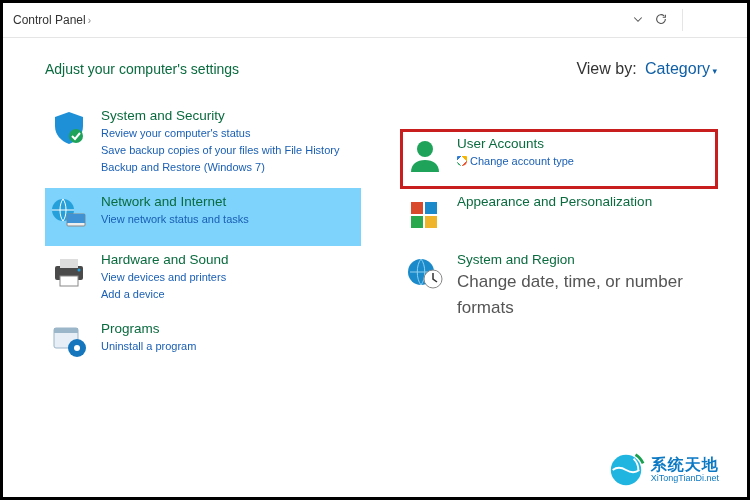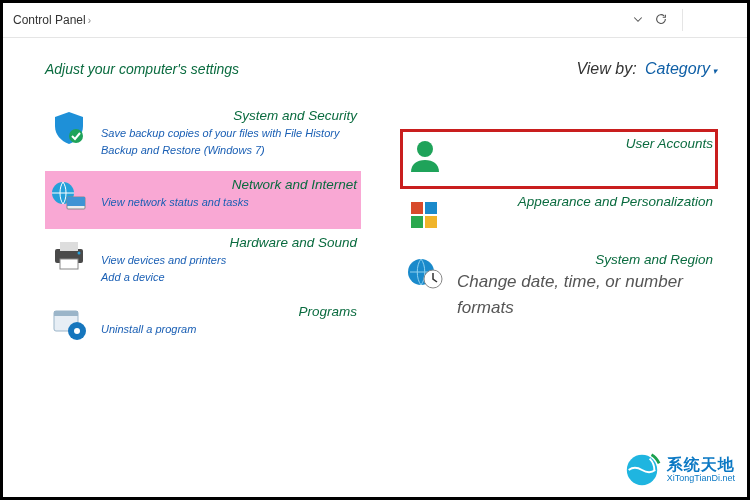--- a/index.html
+++ b/index.html
@@ -26,21 +26,20 @@
     .addr-chevron svg { width: 12px; height: 12px; }
     .refresh svg { width: 14px; height: 14px; }
     .searchbox {
       margin-left: 14px;
       width: 55px;
       height: 22px;
       border-left: 1px solid #e5e5e5;
     }
     .content {
       padding: 22px 30px 10px 42px;
-      font-style: italic;
     }
     .topline {
       display: flex;
       justify-content: space-between;
       align-items: baseline;
       margin-bottom: 24px;
     }
     .heading {
       font-size: 14px;
       color: #0a6b3f;
@@ -64,21 +63,21 @@
       gap: 40px;
     }
     .col { flex: 1; min-width: 0; }
     .category {
       display: flex;
       gap: 12px;
       padding: 6px 4px 12px 4px;
       position: relative;
     }
     .category.selected {
-      background: #f9a8d4;
+      background: #7dd3fc;
     }
     .category.highlighted {
       outline: 3px solid #c91e1e;
       outline-offset: -2px;
       margin-top: 28px;
     }
     .caticon {
       width: 40px;
       height: 40px;
       flex: 0 0 40px;
@@ -87,21 +86,20 @@
       justify-content: center;
     }
     .caticon svg { width: 40px; height: 40px; }
     .catbody { flex: 1; min-width: 0; }
     .cattitle {
       color: #0a6b3f;
       font-size: 13.5px;
       margin-bottom: 2px;
       cursor: pointer;
       display: block;
-      text-align: right;
     }
     .sublink {
       display: block;
       color: #1a5fb4;
       font-size: 11px;
       line-height: 1.55;
       cursor: pointer;
     }
     .sublink.shield::before {
       content: "";
@@ -118,21 +116,21 @@
       border-radius: 1px 1px 50% 50%;
     }
     .subtext {
       display: block;
       color: #555;
       font-size: 17px;
       line-height: 1.55;
     }
     .watermark {
       position: absolute;
-      right: 12px;
+      right: 28px;
       bottom: 8px;
       display: flex;
       align-items: center;
       gap: 6px;
     }
     .watermark svg { width: 38px; height: 38px; }
     .wm-text { display: flex; flex-direction: column; line-height: 1.05; }
     .wm-cn { font-weight: 700; font-size: 16px; color: #0c79c4; letter-spacing: 1px; }
     .wm-en { font-size: 9px; color: #0c79c4; }
   </style>
@@ -173,20 +171,21 @@
       <div class="category">
         <div class="caticon">
           <svg viewBox="0 0 40 40">
               <path d="M20 4l14 5v9c0 9-6 15-14 18C12 33 6 27 6 18V9l14-5z" fill="#1e90d8"></path>
               <circle cx="27" cy="28" r="7" fill="#1fa35a"></circle>
               <path d="M23 28l3 3 5-6" stroke="#fff" stroke-width="2" fill="none"></path>
             </svg>
         </div>
         <div class="catbody">
           <span class="cattitle">System and Security</span>
+          <span class="sublink">Review your computer's status</span>
           <span class="sublink">Save backup copies of your files with File History</span>
           <span class="sublink">Backup and Restore (Windows 7)</span>
         </div>
       </div>
 
       <div class="category selected">
         <div class="caticon">
           <svg viewBox="0 0 40 40">
               <circle cx="14" cy="16" r="11" fill="#25a0da"></circle>
               <path d="M3 16h22M14 5c4 5 4 17 0 22M14 5c-4 5-4 17 0 22" stroke="#fff" stroke-width="1" fill="none"></path>
@@ -237,20 +236,21 @@
 
       <div class="category highlighted">
         <div class="caticon">
           <svg viewBox="0 0 40 40">
               <circle cx="20" cy="13" r="8" fill="#1fa35a"></circle>
               <path d="M6 36c0-8 6-12 14-12s14 4 14 12" fill="#1fa35a"></path>
             </svg>
         </div>
         <div class="catbody">
           <span class="cattitle">User Accounts</span>
+          <span class="sublink shield">Change account type</span>
         </div>
       </div>
 
       <div class="category">
         <div class="caticon">
           <svg viewBox="0 0 40 40">
               <rect x="6" y="8" width="12" height="12" fill="#d84a2b"></rect>
               <rect x="20" y="8" width="12" height="12" fill="#1a8acb"></rect>
               <rect x="6" y="22" width="12" height="12" fill="#2aa84e"></rect>
               <rect x="20" y="22" width="12" height="12" fill="#f0b42a"></rect>

